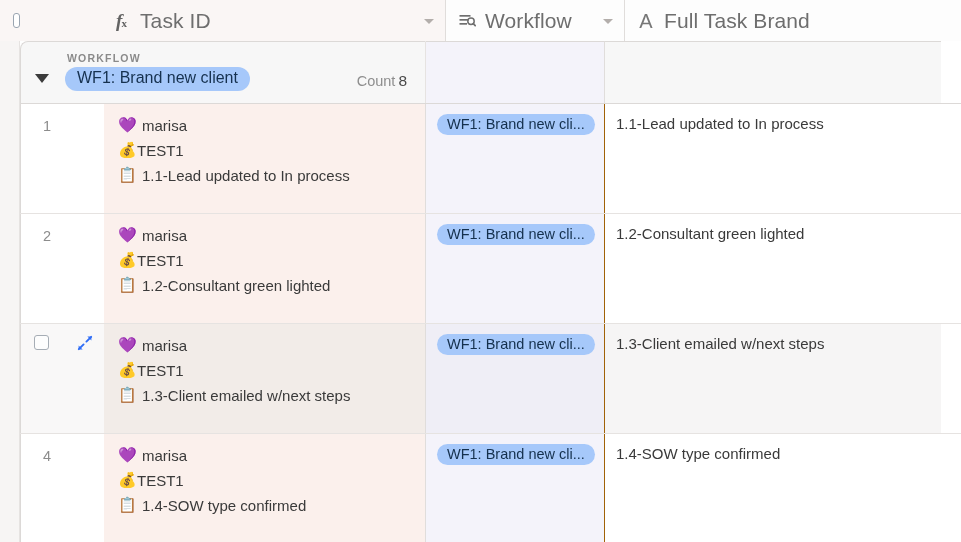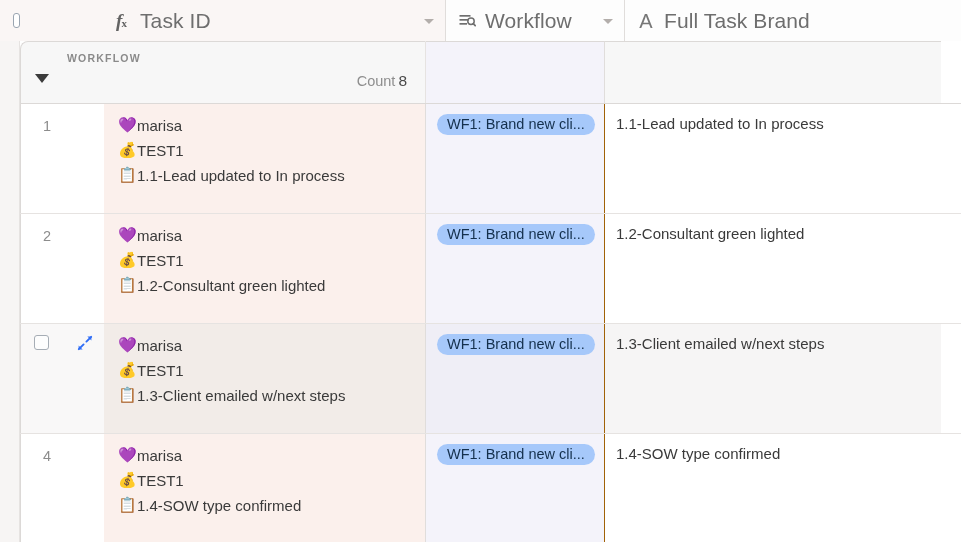--- a/index.html
+++ b/index.html
@@ -318,21 +318,21 @@
     white-space: nowrap;
   }
   .tline .em {
     font-family: "DejaVu Sans", sans-serif;
     font-size: 15px;
     line-height: 1;
     flex: 0 0 auto;
     display: inline-block;
     width: 19px;
   }
-  .tline .txt { }
+  .tline .txt { margin-left: 5px; }
   .tline.tight .txt { margin-left: 0px; }
 
   .wf-chip {
     display: inline-block;
     max-width: 158px;
     background: #a6c8fa;
     color: #15304d;
     font-size: 14.5px;
     padding: 2px 10px 3px 10px;
     border-radius: 12px;
@@ -390,20 +390,21 @@
   <div class="grid-body">
     <div class="gutter"></div>
 
     <div class="group">
 
       <div class="group-header">
         <div class="gh-left">
           <span class="gh-caret"></span>
           <div class="gh-textwrap">
             <div class="gh-kicker">WORKFLOW</div>
+            <span class="gh-chip">WF1: Brand new client</span>
           </div>
           <div class="gh-count">
             <span>Count</span><b>8</b>
           </div>
         </div>
         <div class="gh-mid"></div>
         <div class="gh-right"></div>
       </div>
 
       <div class="row">

